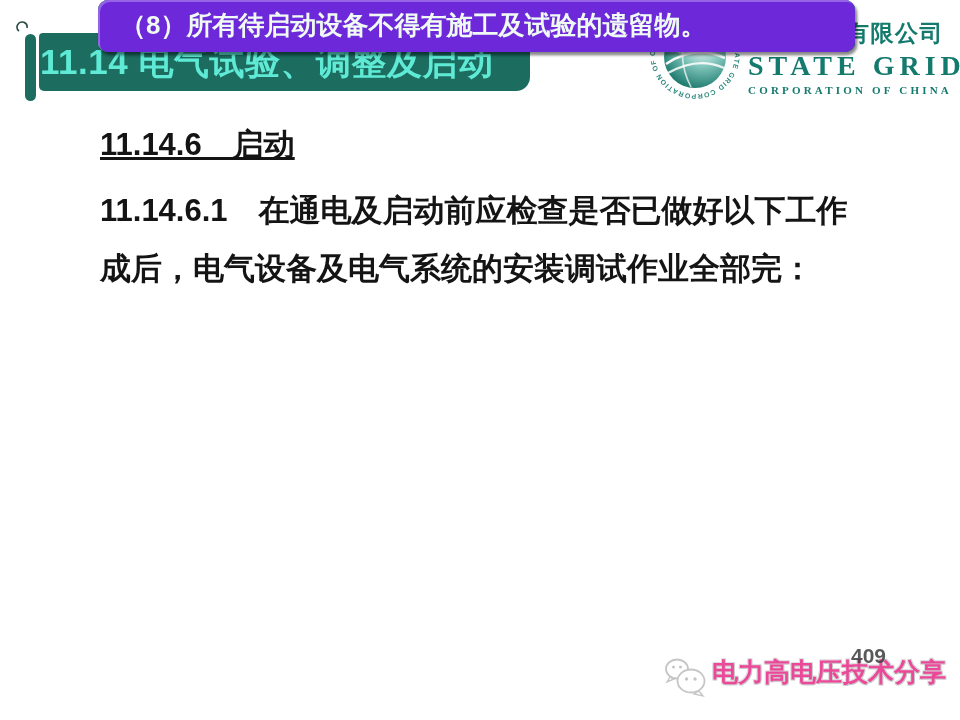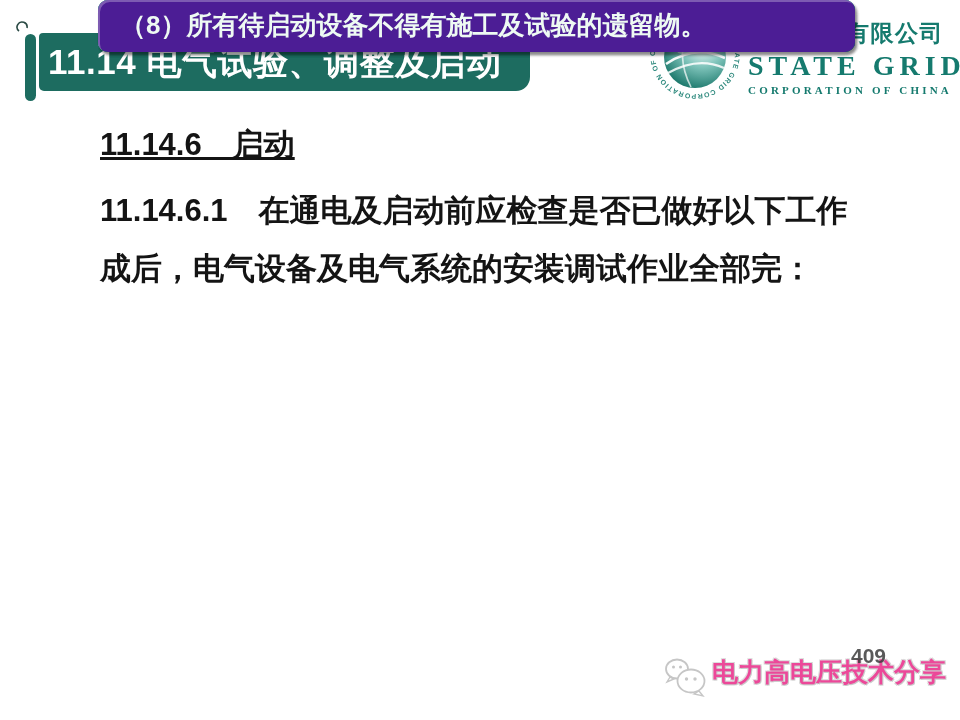--- a/index.html
+++ b/index.html
@@ -4,22 +4,22 @@
 <style>
   html,body{margin:0;padding:0;background:#ffffff;}
   .slide{
     position:relative;width:960px;height:720px;background:#ffffff;overflow:hidden;
     font-family:"Liberation Sans","DejaVu Sans",sans-serif;
   }
   
   .accent-bar{position:absolute;left:25px;top:34px;width:11px;height:67px;border-radius:6px;}
   .title-banner{
     position:absolute;left:39px;top:33px;width:491px;height:58px;
-    border-radius:4px 12px 14px 5px;color:#ffffff;font-size:35px;font-weight:700;
-    line-height:57px;padding-left:9px;box-sizing:border-box;white-space:nowrap;letter-spacing:0.5px;
+    border-radius:4px 12px 14px 5px;color:#5eead4;font-size:35px;font-weight:700;
+    line-height:57px;padding-left:1px;box-sizing:border-box;white-space:nowrap;letter-spacing:0.5px;
   }
   .curl{position:absolute;}
   .curl-left{left:16px;top:20px;}
   .curl-right{left:504px;top:15px;}
   
   .logo{position:absolute;left:645px;top:4px;display:flex;align-items:flex-start;}
   .globe{width:100px;height:100px;flex:0 0 auto;}
   .logo-text{margin-left:3px;margin-top:14px;}
   .logo-cn{font-size:23px;font-weight:700;letter-spacing:1.5px;white-space:nowrap;}
   .logo-en{font-family:"Liberation Serif","DejaVu Serif",serif;font-size:28px;font-weight:700;letter-spacing:5px;margin-top:1px;white-space:nowrap;}
@@ -103,21 +103,21 @@
   </div>
   <div class="bar" style="background: rgb(47, 174, 78);">
     <span>（5）工作接地及保护接地符合设计要求。</span>
   </div>
   <div class="bar" style="background: rgb(49, 169, 223);">
     <span>（6）通信联络设施足够、可靠。</span>
   </div>
   <div class="bar" style="background: rgb(29, 108, 96);">
     <span>（7）所有开关设备均处于断开位置。</span>
   </div>
-  <div class="bar" style="background: #4c1d95;">
+  <div class="bar" style="background: #6d28d9;">
     <span>（8）所有待启动设备不得有施工及试验的遗留物。</span>
   </div>
 
   <span class="page-number">409</span>
   <svg class="wechat-icon" width="56" height="52" viewBox="0 0 56 52">
     <g fill="#ffffff" stroke="#c6c6c6" stroke-width="1.8">
       <ellipse cx="19" cy="17" rx="11" ry="9.5"></ellipse>
       <path d="M12 25 l-3 5 l7 -3 z" stroke-width="1.4"></path>
       <ellipse cx="33" cy="29" rx="13.5" ry="11.5"></ellipse>
       <path d="M41 39 l4 5 l-9 -2 z" stroke-width="1.4"></path>

